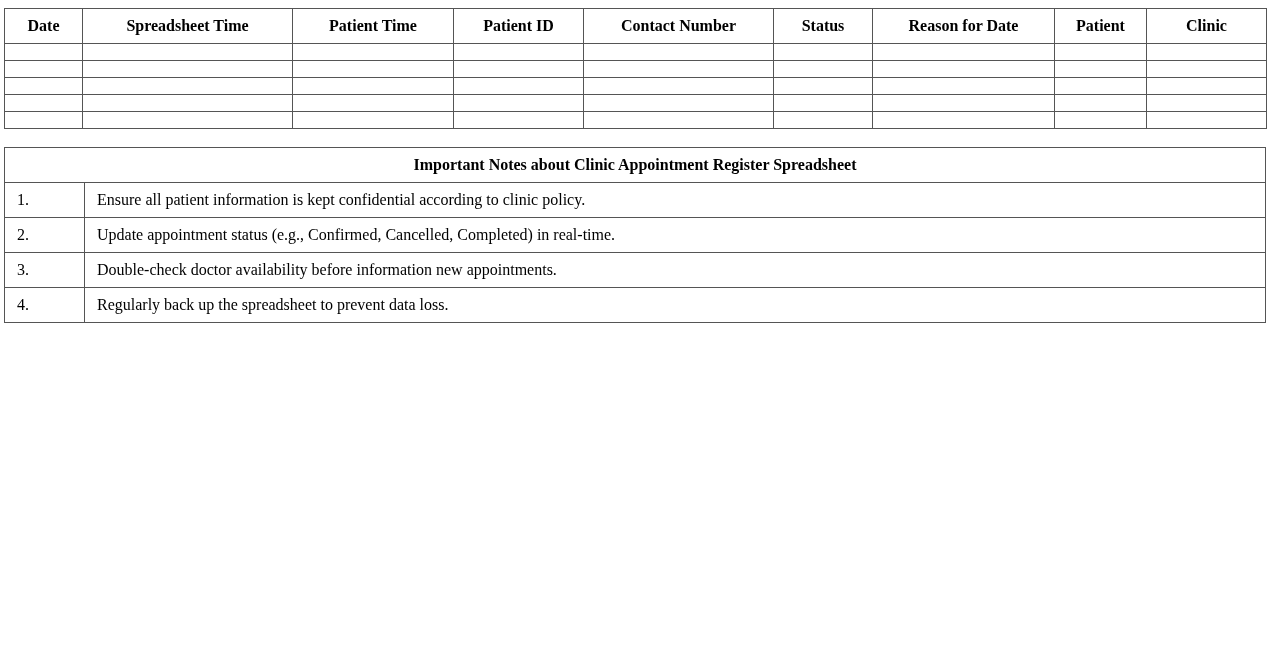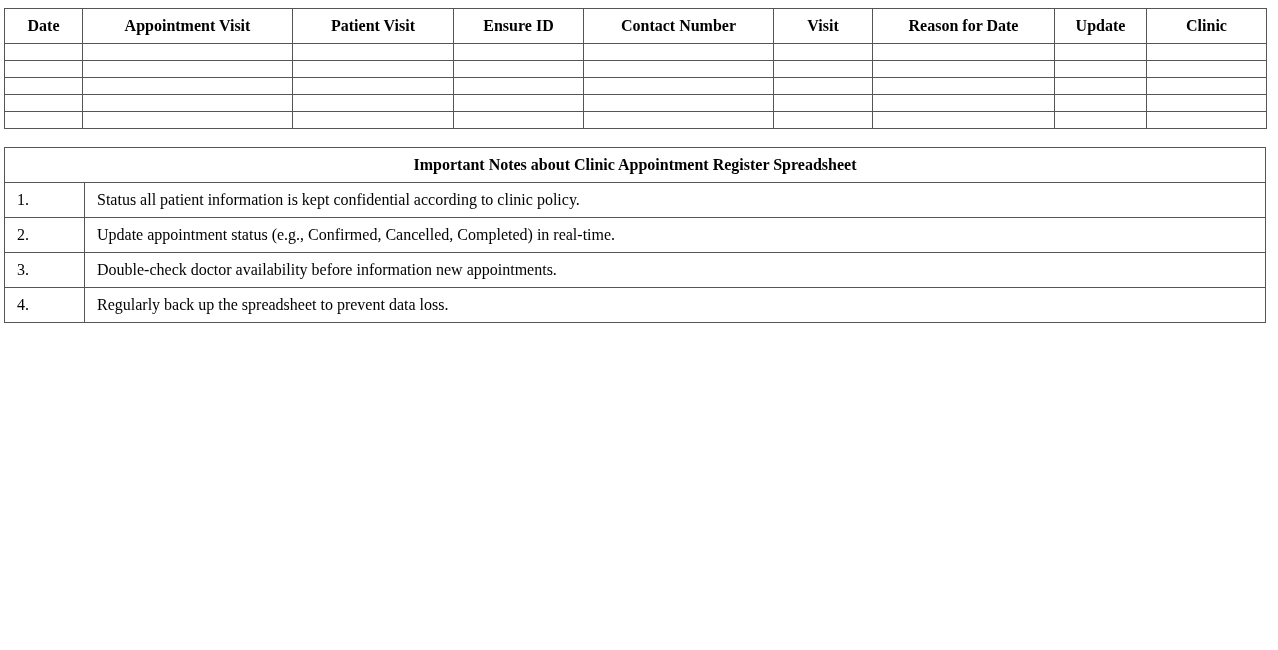--- a/index.html
+++ b/index.html
@@ -26,27 +26,27 @@
       <col style="width:130px">
       <col style="width:190px">
       <col style="width:99px">
       <col style="width:182px">
       <col style="width:92px">
       <col style="width:120px">
   </colgroup>
   <thead>
     <tr>
       <th>Date</th>
-      <th>Appointment Visit</th>
-      <th>Patient Visit</th>
-      <th>Ensure ID</th>
+      <th>Spreadsheet Time</th>
+      <th>Patient Time</th>
+      <th>Patient ID</th>
       <th>Contact Number</th>
-      <th>Visit</th>
+      <th>Status</th>
       <th>Reason for Date</th>
-      <th>Update</th>
+      <th>Patient</th>
       <th>Clinic</th>
     </tr>
   </thead>
   <tbody>
     <tr>
       <td></td>
       <td></td>
       <td></td>
       <td></td>
       <td></td>
@@ -108,21 +108,21 @@
       <col>
   </colgroup>
   <thead>
     <tr>
       <th colspan="2">Important Notes about Clinic Appointment Register Spreadsheet</th>
     </tr>
   </thead>
   <tbody>
     <tr>
       <td class="num">1.</td>
-      <td class="txt">Status all patient information is kept confidential according to clinic policy.</td>
+      <td class="txt">Ensure all patient information is kept confidential according to clinic policy.</td>
     </tr>
     <tr>
       <td class="num">2.</td>
       <td class="txt">Update appointment status (e.g., Confirmed, Cancelled, Completed) in real-time.</td>
     </tr>
     <tr>
       <td class="num">3.</td>
       <td class="txt">Double-check doctor availability before information new appointments.</td>
     </tr>
     <tr>

